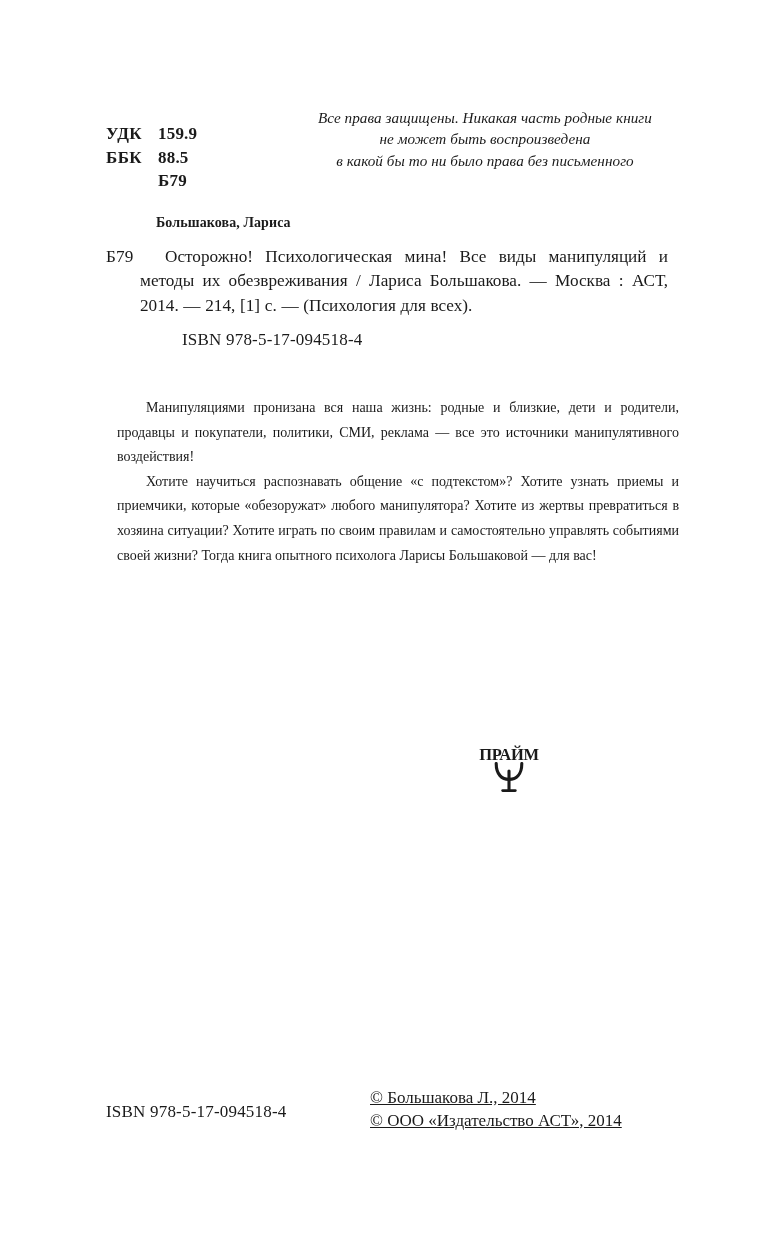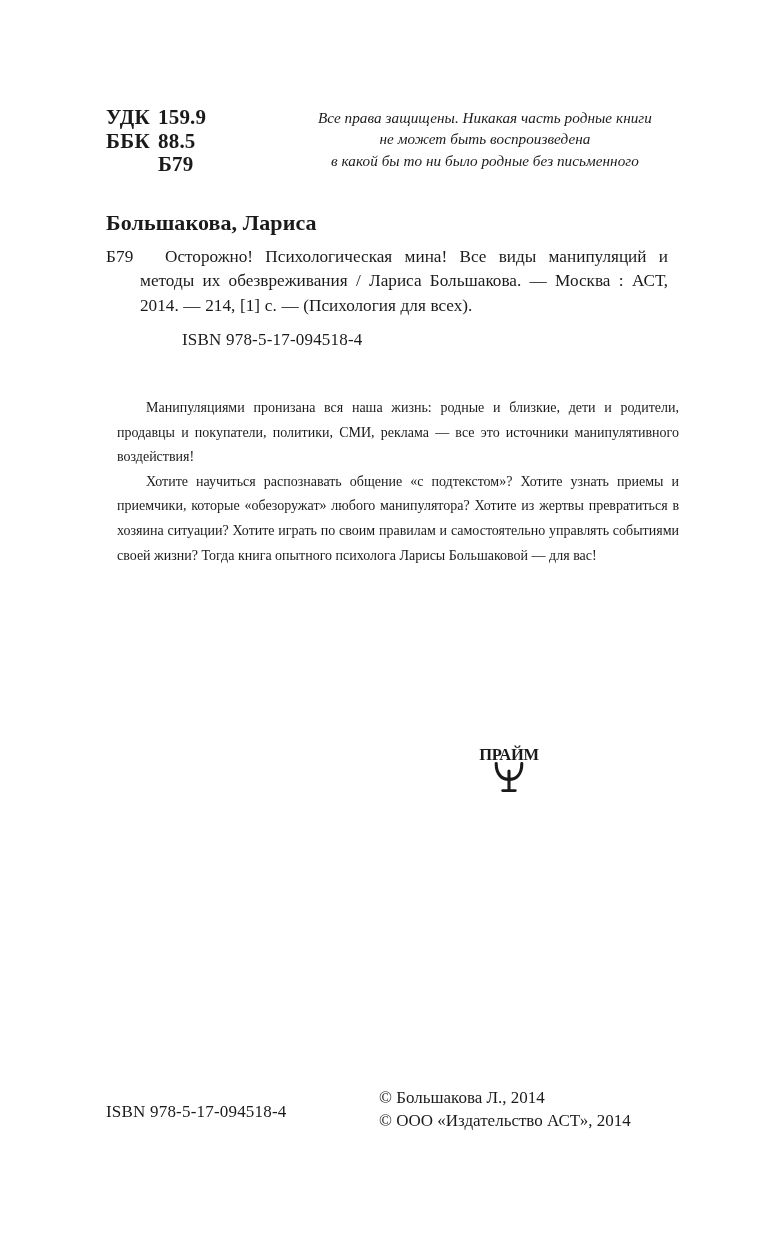--- a/index.html
+++ b/index.html
@@ -27,22 +27,22 @@
   .top-block {
     position: absolute;
     top: 106px;
     left: 0;
     width: 768px;
     height: 90px;
   }
   .codes {
     position: absolute;
     left: 106px;
-    top: 0;
-    font-size: 21px;
+    top: 16px;
+    font-size: 17px;
     line-height: 23.5px;
   }
   .code-row {
     display: flex;
     white-space: nowrap;
   }
   .code-label {
     font-weight: bold;
     width: 52px;
     letter-spacing: 0.4px;
@@ -68,22 +68,23 @@
 
   
   .biblio {
     position: absolute;
     top: 212px;
     left: 106px;
     width: 580px;
   }
   .biblio-author {
     font-weight: bold;
-    font-size: 22px;
+    font-size: 14px;
     line-height: 22px;
+    margin-left: 50px;
     letter-spacing: 0.1px;
   }
   .biblio-entry {
     position: relative;
     margin-top: 11px;
     font-size: 17.2px;
     line-height: 24.4px;
   }
   .biblio-shelf {
     position: absolute;
@@ -168,24 +169,25 @@
   .footer-isbn {
     position: absolute;
     left: 106px;
     top: 4px;
     font-size: 17px;
     letter-spacing: 0.2px;
     white-space: nowrap;
   }
   .footer-copyright {
     position: absolute;
-    left: 379px;
+    left: 370px;
     top: -11px;
     font-size: 17px;
     line-height: 22.5px;
+    text-decoration: underline;
   }
   .footer-copyright div { white-space: nowrap; }
 </style>
 </head>
 <body>
 
 <div class="page">
 
   <div class="top-block">
 
@@ -200,21 +202,21 @@
       </div>
       <div class="code-row shelf">
         <span class="code-label">ББК</span>
         <span class="code-value">Б79</span>
       </div>
     </div>
 
     <div class="rights-notice">
       <div>Все права защищены. Никакая часть родные книги</div>
       <div>не может быть воспроизведена</div>
-      <div>в какой бы то ни было родные без письменного</div>
+      <div>в какой бы то ни было права без письменного</div>
     </div>
 
   </div>
 
   <div class="biblio">
     <div class="biblio-author">Большакова, Лариса</div>
     <div class="biblio-entry">
       <span class="biblio-shelf">Б79</span>
       <div class="biblio-desc">Осторожно! Психологическая мина! Все виды манипуляций и методы их обезвреживания / Лариса Большакова. — Москва : АСТ, 2014. — 214, [1] с. — (Психология для всех).</div>
     </div>

